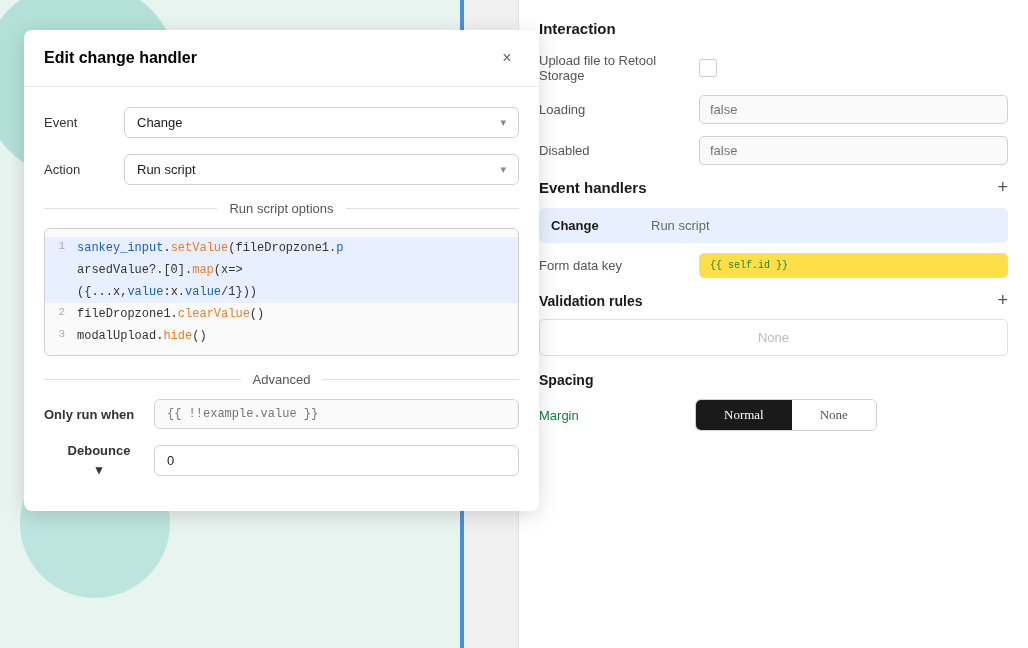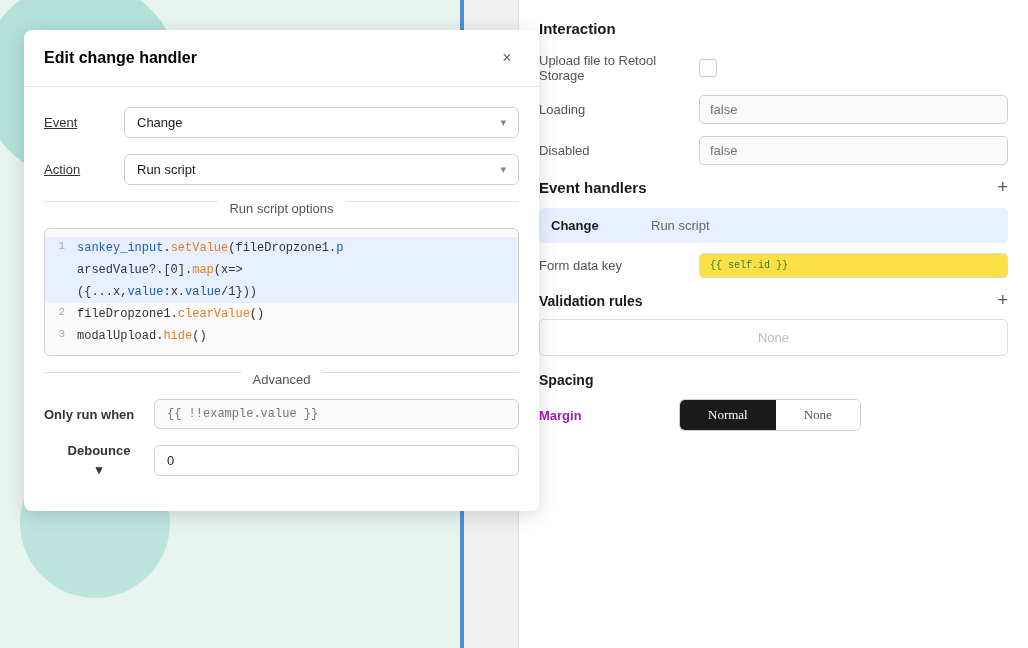--- a/index.html
+++ b/index.html
@@ -116,21 +116,20 @@
       display: flex;
       align-items: center;
       margin-bottom: 16px;
     }
 
     .form-label {
       width: 80px;
       font-size: 13px;
       color: #333;
       font-weight: 500;
-      text-decoration: underline;
     }
 
     .form-select {
       flex: 1;
       padding: 7px 12px;
       border: 1px solid #d0d0d0;
       border-radius: 6px;
       background: #fff;
       font-size: 13px;
       color: #1a1a1a;
@@ -141,20 +140,21 @@
     }
 
     .chevron {
       color: #888;
       font-size: 11px;
     }
 
     
     .section-divider {
       display: flex;
+      align-items: center;
       margin: 4px 0 12px;
     }
     .section-divider::before,
     .section-divider::after {
       content: '';
       flex: 1;
       height: 1px;
       background: #e0e0e0;
     }
     .section-divider-label {
@@ -360,24 +360,23 @@
       color: #1a1a1a;
       margin-bottom: 11px;
     }
 
     .margin-row {
       display: flex;
       align-items: center;
     }
 
     .margin-label {
-      width: 140px;
-      font-size: 13px;
-      color: #a21caf;
-      font-weight: bold;
+      width: 156px;
+      font-size: 13px;
+      color: #15803d;
     }
 
     .toggle-group {
       display: flex;
       border: 1px solid #d0d0d0;
       border-radius: 6px;
       overflow: hidden;
     }
 
     .toggle-btn {

